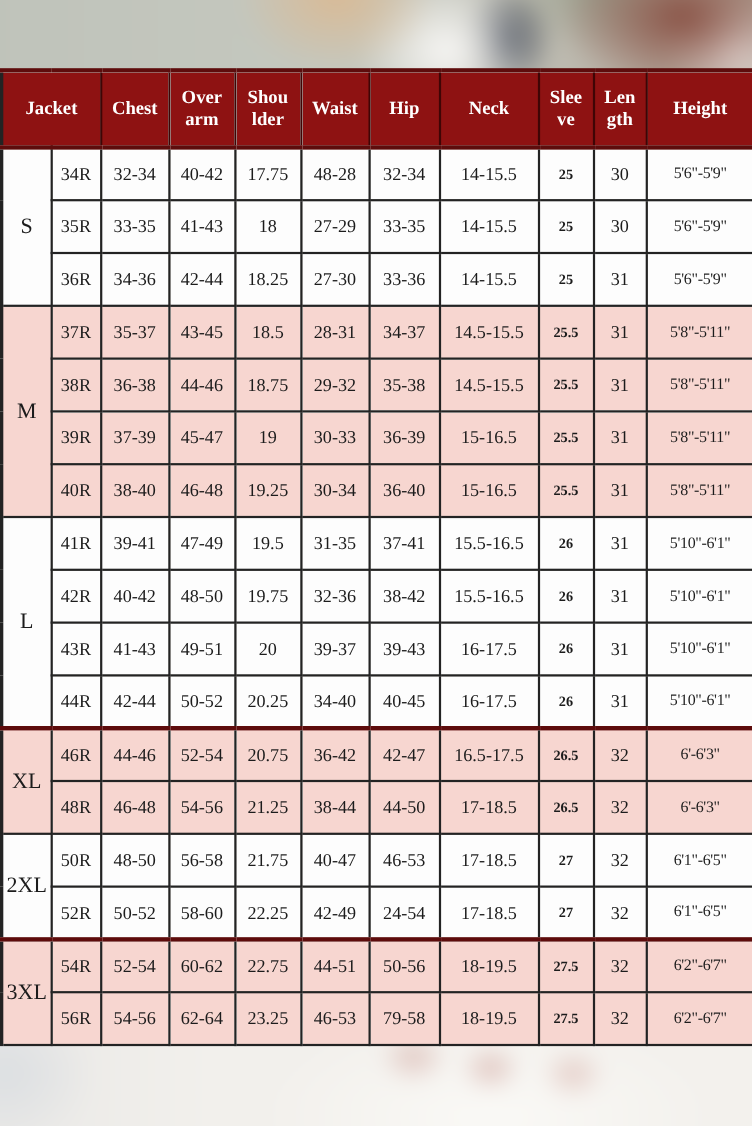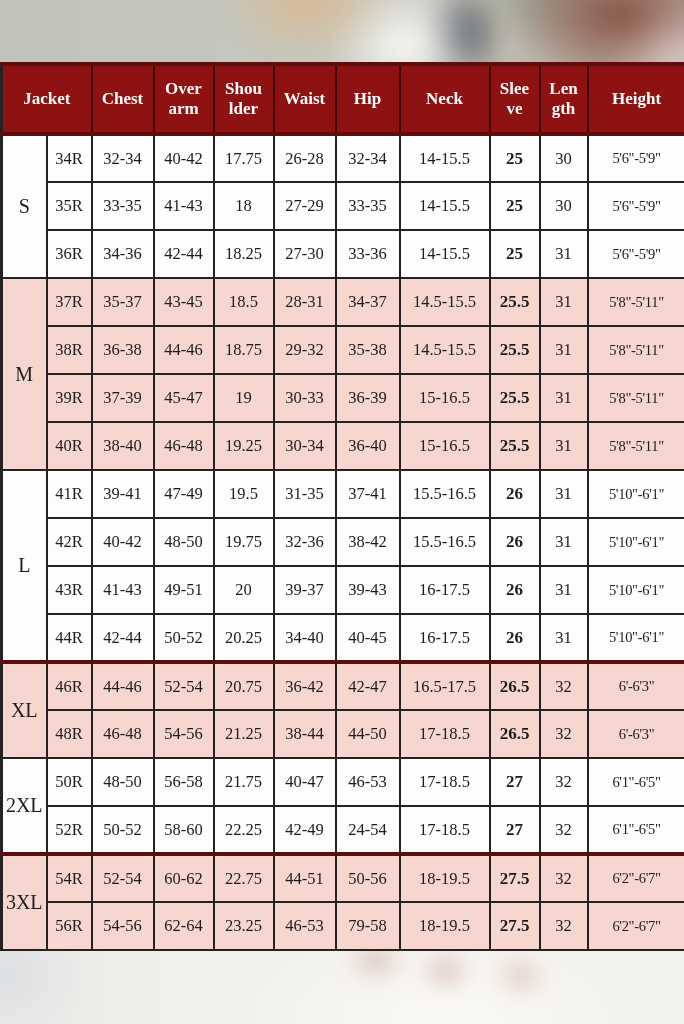--- a/index.html
+++ b/index.html
@@ -50,21 +50,21 @@
     font-weight:bold; font-size:17px; line-height:1.2;
     border-color:#3f0505;
     border-top:4px solid var(--divider,#5e0c0c);
     border-bottom:4px solid var(--divider,#5e0c0c);
   }
   .size-chart tbody tr { height:48px; }
   .size-chart tbody td { font-size:16.5px; color:#1c1c1c; background:var(--row-white,#fdfdfd); }
   .size-chart tr.pink td { background:var(--row-pink,#f7d6d0); }
   .size-chart tr.heavy td { border-top:4px solid var(--divider,#5e0c0c); }
   .size-chart td.size-label { font-size:20px; }
-  .size-chart td.c-sleeve { font-weight:bold; font-size:17px; }
+  .size-chart td.c-sleeve { font-weight:bold; font-size:13px; }
   .size-chart td.c-height { font-size:14.5px; letter-spacing:-0.3px; }
 </style>
 </head>
 <body>
 
 <div class="screen">
   <div class="bg-strip bg-top">
     <div class="bg-blur"></div>
   </div>
   <div class="bg-strip bg-bottom">
@@ -100,21 +100,21 @@
             <th>Height</th>
           </tr>
         </thead>
       <tbody>
           <tr class="white">
             <td rowspan="3" class="size-label">S</td>
             <td class="c-size">34R</td>
             <td class="c-chest">32-34</td>
             <td class="c-overarm">40-42</td>
             <td class="c-shoulder">17.75</td>
-            <td class="c-waist">26-28</td>
+            <td class="c-waist">48-28</td>
             <td class="c-hip">32-34</td>
             <td class="c-neck">14-15.5</td>
             <td class="c-sleeve">25</td>
             <td class="c-length">30</td>
             <td class="c-height">5'6"-5'9"</td>
           </tr>
           <tr class="white">
             <td class="c-size">35R</td>
             <td class="c-chest">33-35</td>
             <td class="c-overarm">41-43</td>

